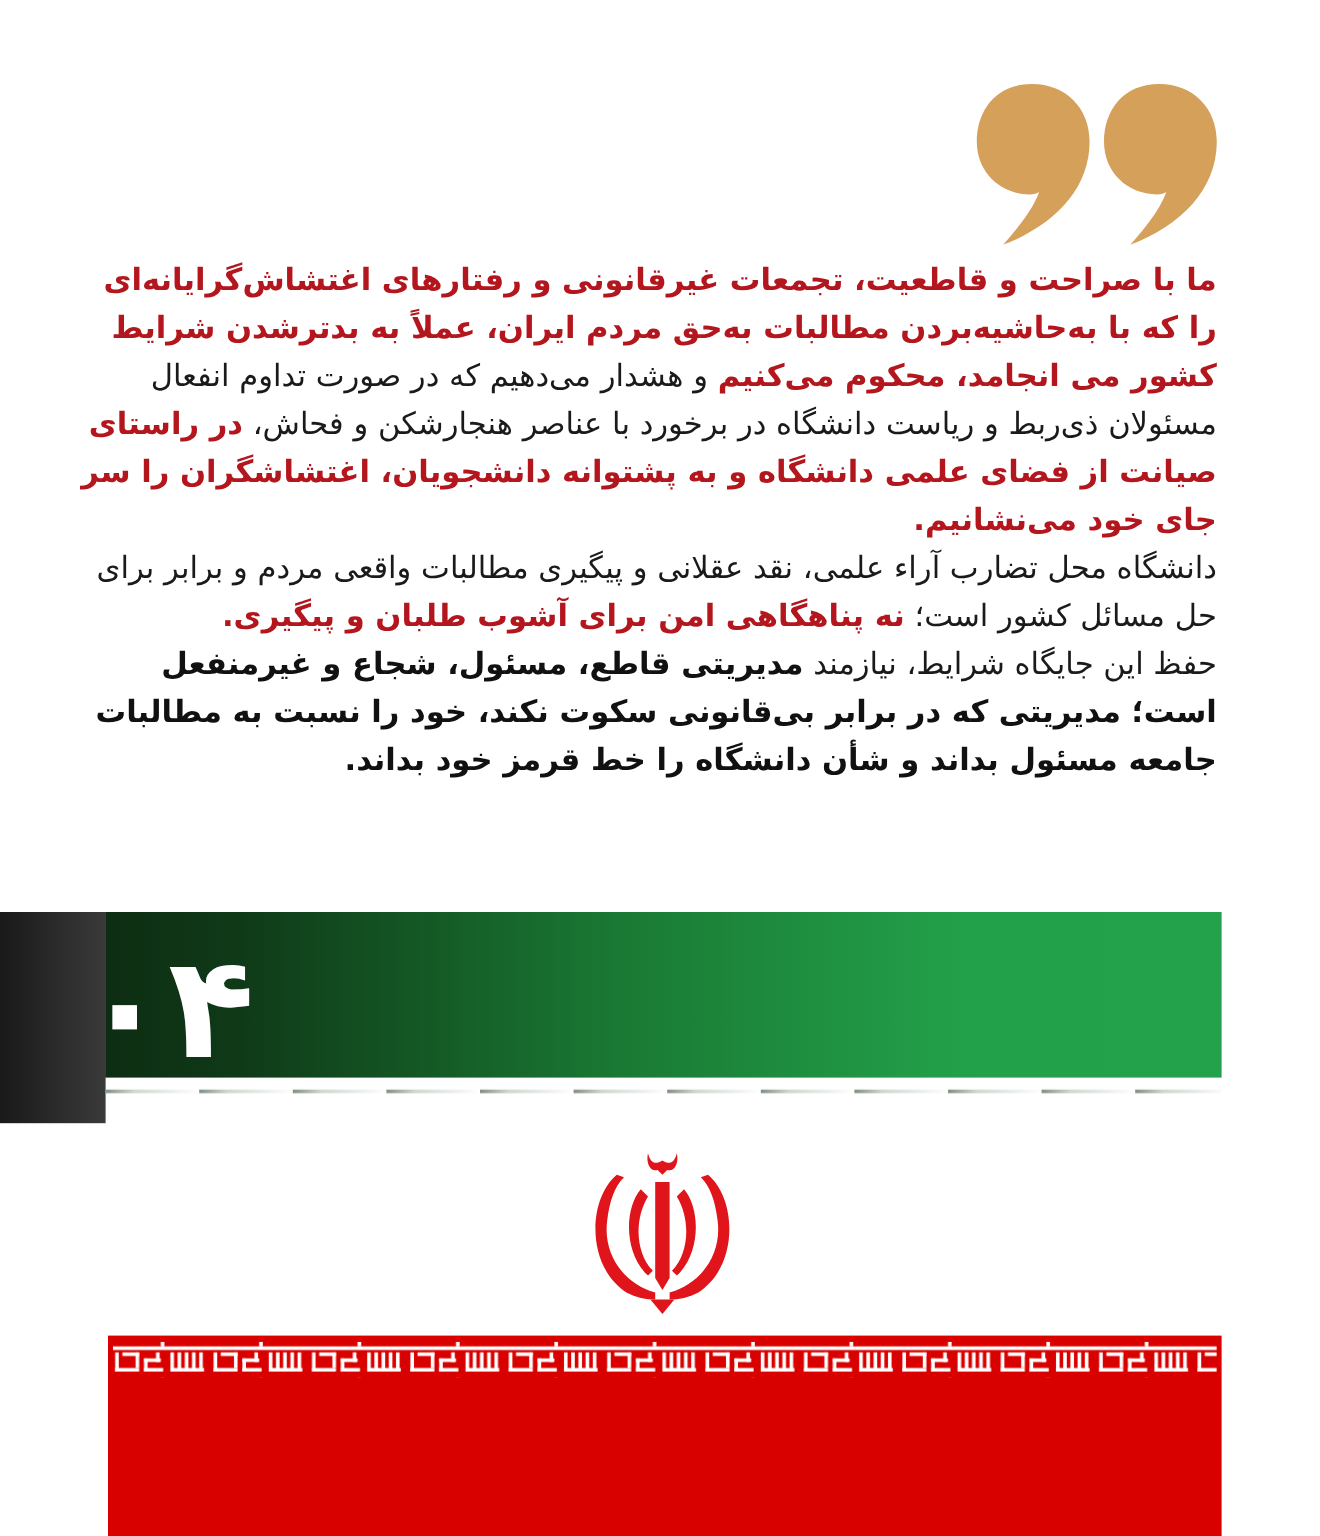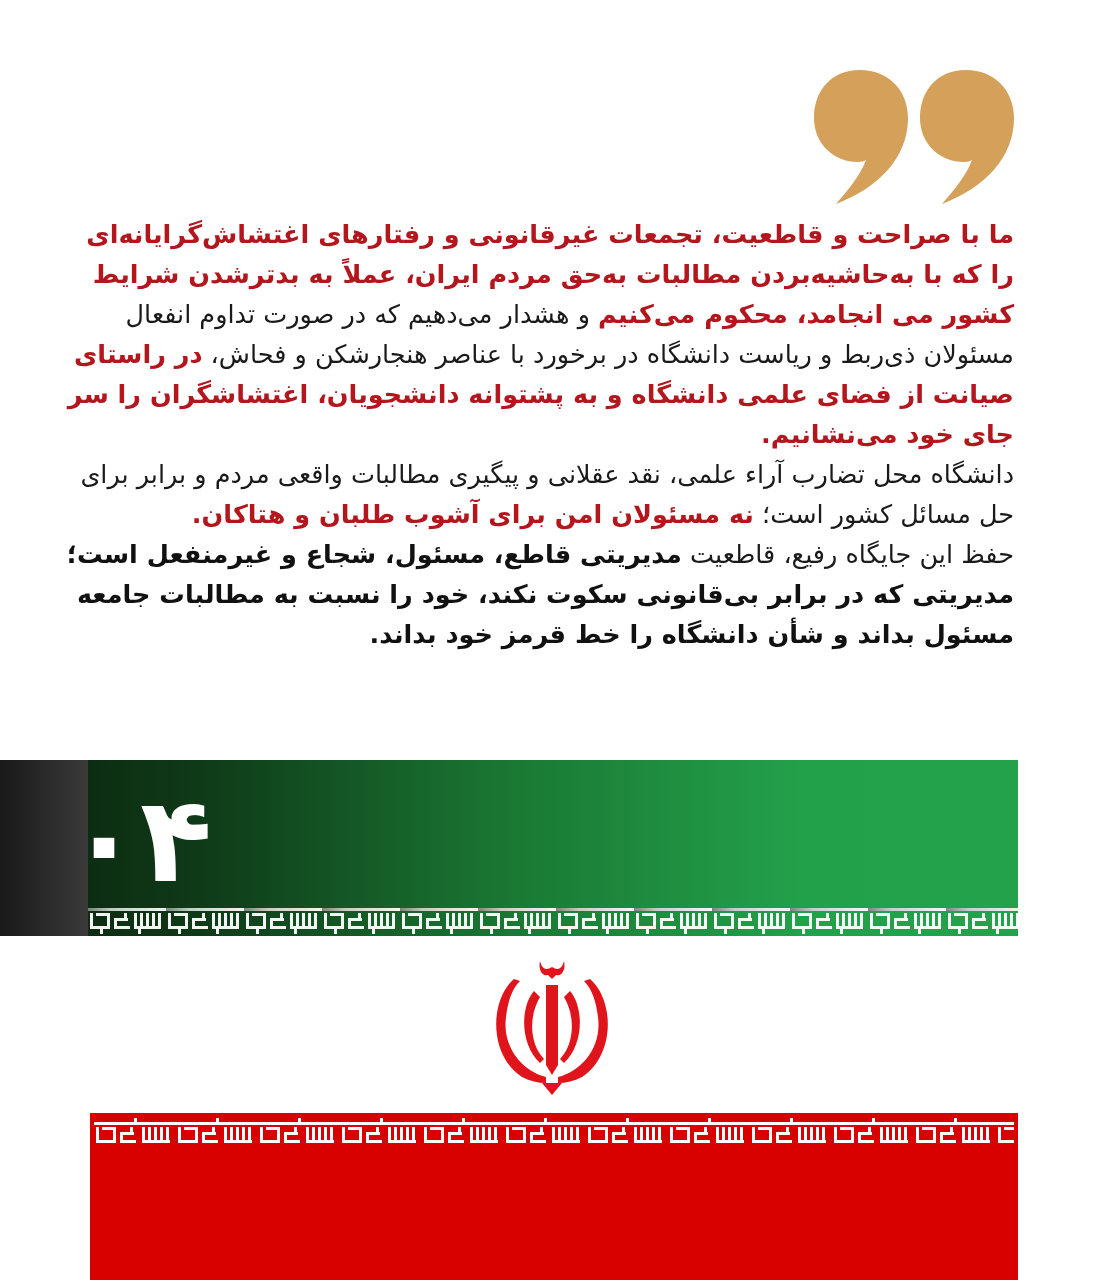--- a/index.html
+++ b/index.html
@@ -13,21 +13,21 @@
     position: absolute; left: 66px; top: 214px; width: 948px;
     direction: rtl; text-align: right;
     font-size: 25.5px; line-height: 40px; color: #1a1a1a;
     letter-spacing: -0.2px;
   }
   .text-block p { margin: 0; }
   .red { color: #b3161d; font-weight: bold; }
   .bold { font-weight: bold; color: #111; }
   .normal { font-weight: normal; }
   .green-band {
-    position: absolute; left: 0; top: 760px; width: 1018px; height: 176px;
+    position: absolute; left: 0; top: 760px; width: 1018px; height: 138px;
     background: linear-gradient(90deg, #1d1d1d 0px, #2e2e2e 80px, #3a3a3a 88px, #0d2d12 88px, #0f3a18 200px, #1a7a34 520px, #23a04a 800px, #24a14b 1018px);
   }
   .green-band .dark-strip {
     position: absolute; left: 0; top: 0; width: 88px; height: 176px;
     background: linear-gradient(90deg, #191919, #3a3a3a);
   }
   .number-badge {
     position: absolute; left: 60px; top: 0; height: 176px; width: 160px;
     color: #ffffff; font-size: 118px; font-weight: bold; line-height: 160px;
     text-align: center; direction: rtl;
@@ -53,24 +53,24 @@
     <path d="M52 4 C22 4 6 26 6 52 C6 78 26 96 50 96 C54 96 56 95 58 94 C52 110 40 124 28 138 C70 122 100 92 100 52 C100 24 80 4 52 4 Z"></path>
     <path d="M158 4 C128 4 112 26 112 52 C112 78 132 96 156 96 C160 96 162 95 164 94 C158 110 146 124 134 138 C176 122 206 92 206 52 C206 24 186 4 158 4 Z"></path>
   </g>
 </svg>
 
 <div class="text-block">
   <p>
     <span class="red">ما با صراحت و قاطعیت، تجمعات غیرقانونی و رفتارهای اغتشاش‌گرایانه‌ای را که با به‌حاشیه‌بردن مطالبات به‌حق مردم ایران، عملاً به بدترشدن شرایط کشور می انجامد، محکوم می‌کنیم</span><span class="normal"> و هشدار می‌دهیم که در صورت تداوم انفعال مسئولان ذی‌ربط و ریاست دانشگاه در برخورد با عناصر هنجارشکن و فحاش، </span><span class="red">در راستای صیانت از فضای علمی دانشگاه و به پشتوانه دانشجویان، اغتشاشگران را سر جای خود می‌نشانیم.</span>
   </p>
   <p>
-    <span class="normal">دانشگاه محل تضارب آراء علمی، نقد عقلانی و پیگیری مطالبات واقعی مردم و برابر برای حل مسائل کشور است؛ </span><span class="red">نه مسئولان امن برای آشوب طلبان و هتاکان.</span>
+    <span class="normal">دانشگاه محل تضارب آراء علمی، نقد عقلانی و پیگیری مطالبات واقعی مردم و برابر برای حل مسائل کشور است؛ </span><span class="red">نه پناهگاهی امن برای آشوب طلبان و پیگیری.</span>
   </p>
   <p>
-    <span class="normal">حفظ این جایگاه رفیع، قاطعیت </span><span class="bold">مدیریتی قاطع، مسئول، شجاع و غیرمنفعل است؛ مدیریتی که در برابر بی‌قانونی سکوت نکند، خود را نسبت به مطالبات جامعه مسئول بداند و شأن دانشگاه را خط قرمز خود بداند.</span>
+    <span class="normal">حفظ این جایگاه شرایط، نیازمند </span><span class="bold">مدیریتی قاطع، مسئول، شجاع و غیرمنفعل است؛ مدیریتی که در برابر بی‌قانونی سکوت نکند، خود را نسبت به مطالبات جامعه مسئول بداند و شأن دانشگاه را خط قرمز خود بداند.</span>
   </p>
 </div>
 
 <div class="green-band">
   <div class="dark-strip"></div>
   <div class="number-badge">۰۴</div>
 </div>
 
 <svg class="kufic-green" viewBox="0 0 930 30" preserveAspectRatio="none">
   <defs>

